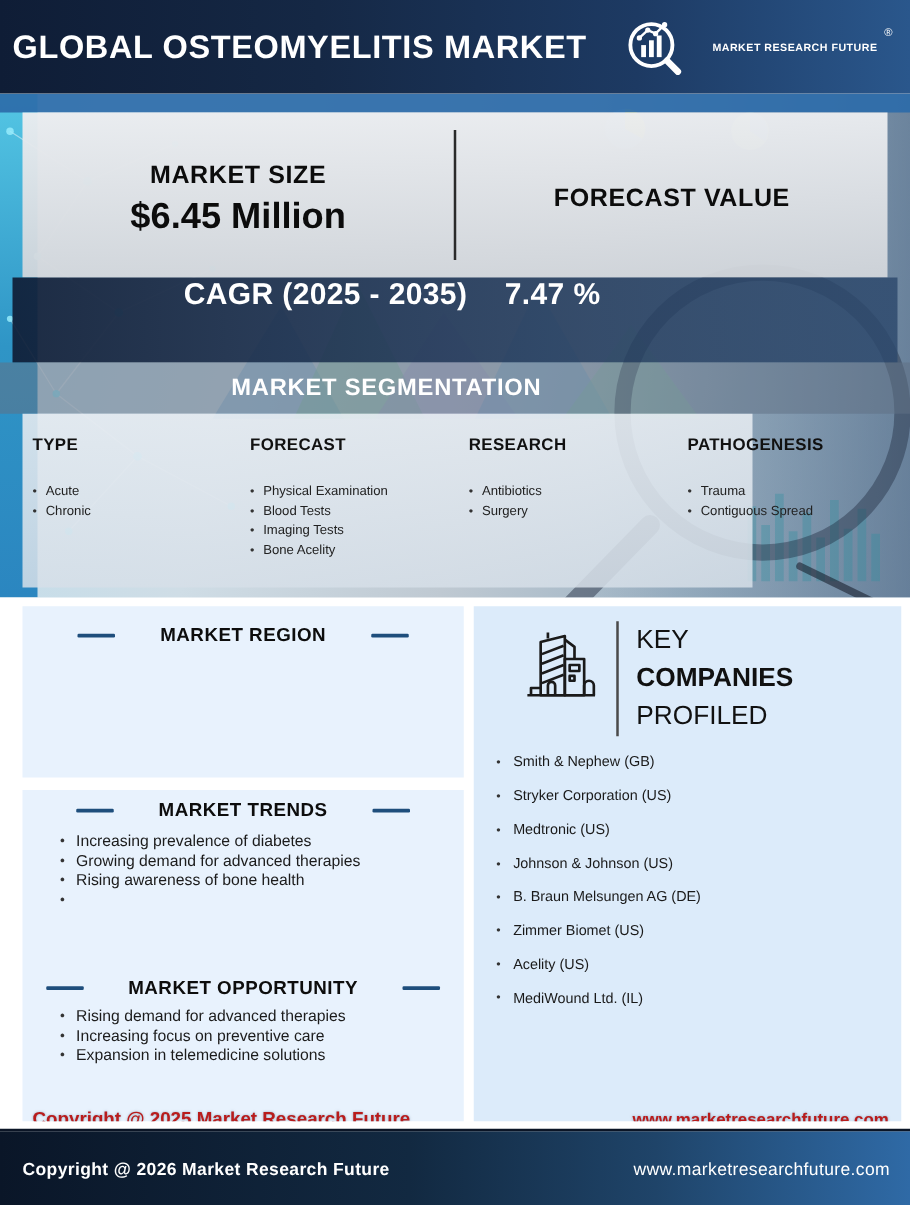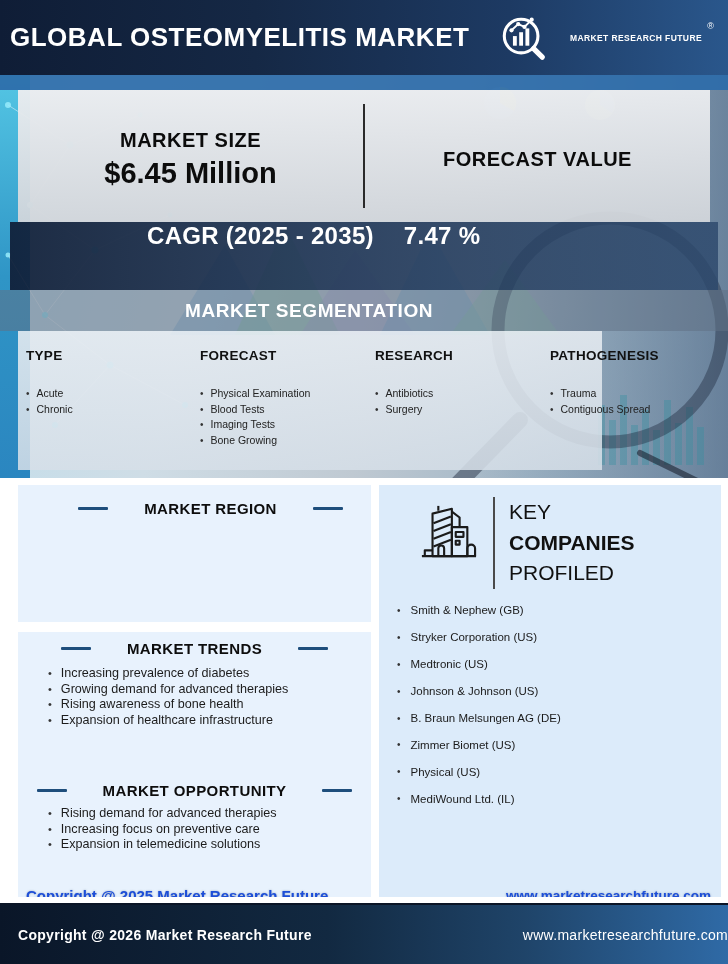--- a/index.html
+++ b/index.html
@@ -51,49 +51,49 @@
 
   
   .panel { position:absolute; overflow:hidden; }
   .region-panel { left:18px; top:485px; width:353px; height:137px; background:#e8f2fd; }
   .trends-panel { left:18px; top:632px; width:353px; height:265px; background:#e8f2fd; }
   .companies-panel { left:379px; top:485px; width:342px; height:412px; background:#dcebfa; }
 
   .ptitle { display:flex; align-items:center; justify-content:center; gap:36px; }
   .ptitle .t { font-size:15px; font-weight:bold; color:#0d0d0d; letter-spacing:.4px; white-space:nowrap; }
   .dash { width:30px; height:3px; background:#1e4e7c; border-radius:1px; }
-  .region-title { position:absolute; left:16px; top:15px; width:100%; }
+  .region-title { position:absolute; left:0; top:15px; width:100%; }
   .trends-title { position:absolute; left:0; top:8px; width:100%; }
   .opp-title { position:absolute; left:0; top:150px; width:100%; }
 
   .blist { position:absolute; left:30px; }
   .trends-list { top:34px; }
   .opp-list { top:174px; }
   .bitem { display:flex; align-items:flex-start; gap:9px; font-size:12.6px; color:#1c1c1c; line-height:15.6px; }
   .bitem .dot { font-size:11px; color:#333333; line-height:15.6px; }
 
   .comp-head { position:absolute; left:0; top:0; width:100%; height:110px; }
   .building-icon { position:absolute; left:40px; top:16px; }
   .comp-div { position:absolute; left:114px; top:12px; width:2px; height:92px; background:#4a4a4a; }
   .comp-title { position:absolute; left:130px; top:12px; font-size:21px; line-height:30.5px; color:#111111; }
   .comp-title .bold { font-weight:bold; }
   .clist { position:absolute; left:18px; top:112px; }
   .citem { height:26.9px; display:flex; align-items:center; gap:10px; font-size:11.5px; color:#1a1a1a; }
   .citem .dot { font-size:10px; color:#333333; }
 
-  .watermark { position:absolute; color:#1d4ed8; font-weight:bold; white-space:nowrap;
+  .watermark { position:absolute; color:#b91c1c; font-weight:bold; white-space:nowrap;
     text-shadow:0 0 2px rgba(90,110,140,.6); }
   .wm-left { left:8px; bottom:-7px; font-size:15px; }
   .wm-right { right:10px; bottom:-6px; font-size:13.5px; }
 
   
   .footer { position:absolute; left:0; top:903px; width:728px; height:61px;
     border-top:2px solid #0b1526;
     background:linear-gradient(90deg,#0a1628 0%,#122941 45%,#1f4469 72%,#2f6aa6 100%);
-    display:flex; align-items:center; justify-content:space-between; padding:0 0 0 18px; }
+    display:flex; align-items:center; justify-content:space-between; padding:0 16px 0 18px; }
   .f-copy { color:#ffffff; font-size:14px; font-weight:bold; letter-spacing:.3px; }
   .f-site { color:#ffffff; font-size:14px; letter-spacing:.3px; }
 </style>
 </head>
 <body>
 
 <div id="page">
 
   <div class="header">
     <div class="h-title">GLOBAL OSTEOMYELITIS MARKET</div>
@@ -234,21 +234,21 @@
             <div class="seg-item">
               <span class="dot">•</span>
               <span>Blood Tests</span>
             </div>
             <div class="seg-item">
               <span class="dot">•</span>
               <span>Imaging Tests</span>
             </div>
             <div class="seg-item">
               <span class="dot">•</span>
-              <span>Bone Growing</span>
+              <span>Bone Acelity</span>
             </div>
           </div>
       </div>
       <div class="seg-col c2">
         <div class="seg-h">RESEARCH</div>
         <div class="seg-list">
             <div class="seg-item">
               <span class="dot">•</span>
               <span>Antibiotics</span>
             </div>
@@ -296,21 +296,20 @@
         <div class="bitem">
           <span class="dot">•</span>
           <span>Growing demand for advanced therapies</span>
         </div>
         <div class="bitem">
           <span class="dot">•</span>
           <span>Rising awareness of bone health</span>
         </div>
         <div class="bitem">
           <span class="dot">•</span>
-          <span>Expansion of healthcare infrastructure</span>
         </div>
       </div>
     <div class="ptitle opp-title">
       <span class="dash"></span>
       <span class="t">MARKET OPPORTUNITY</span>
       <span class="dash"></span>
     </div>
     <div class="blist opp-list">
         <div class="bitem">
           <span class="dot">•</span>
@@ -375,21 +374,21 @@
         <div class="citem">
           <span class="dot">•</span>
           <span>B. Braun Melsungen AG (DE)</span>
         </div>
         <div class="citem">
           <span class="dot">•</span>
           <span>Zimmer Biomet (US)</span>
         </div>
         <div class="citem">
           <span class="dot">•</span>
-          <span>Physical (US)</span>
+          <span>Acelity (US)</span>
         </div>
         <div class="citem">
           <span class="dot">•</span>
           <span>MediWound Ltd. (IL)</span>
         </div>
       </div>
     <div class="watermark wm-right">www.marketresearchfuture.com</div>
   </div>
 
   <div class="footer">

